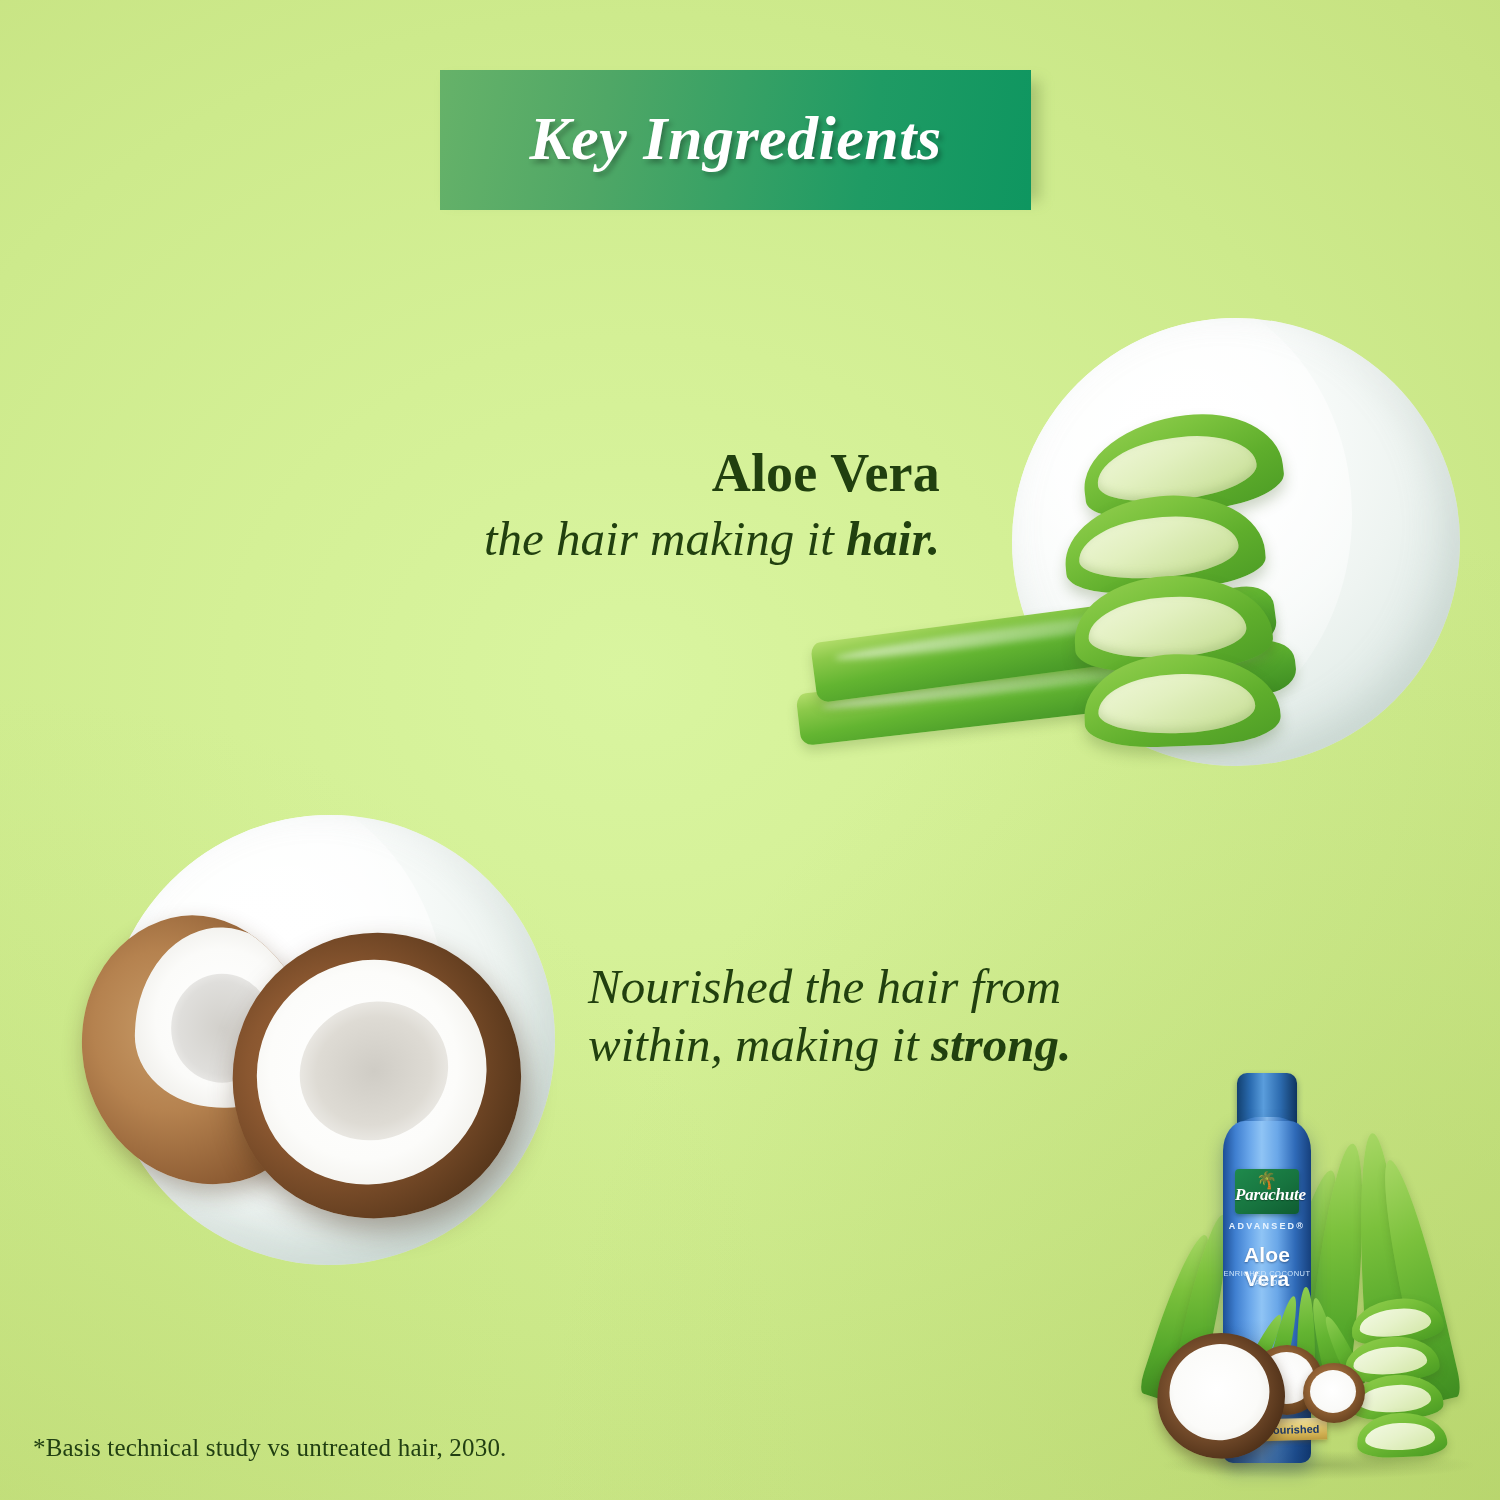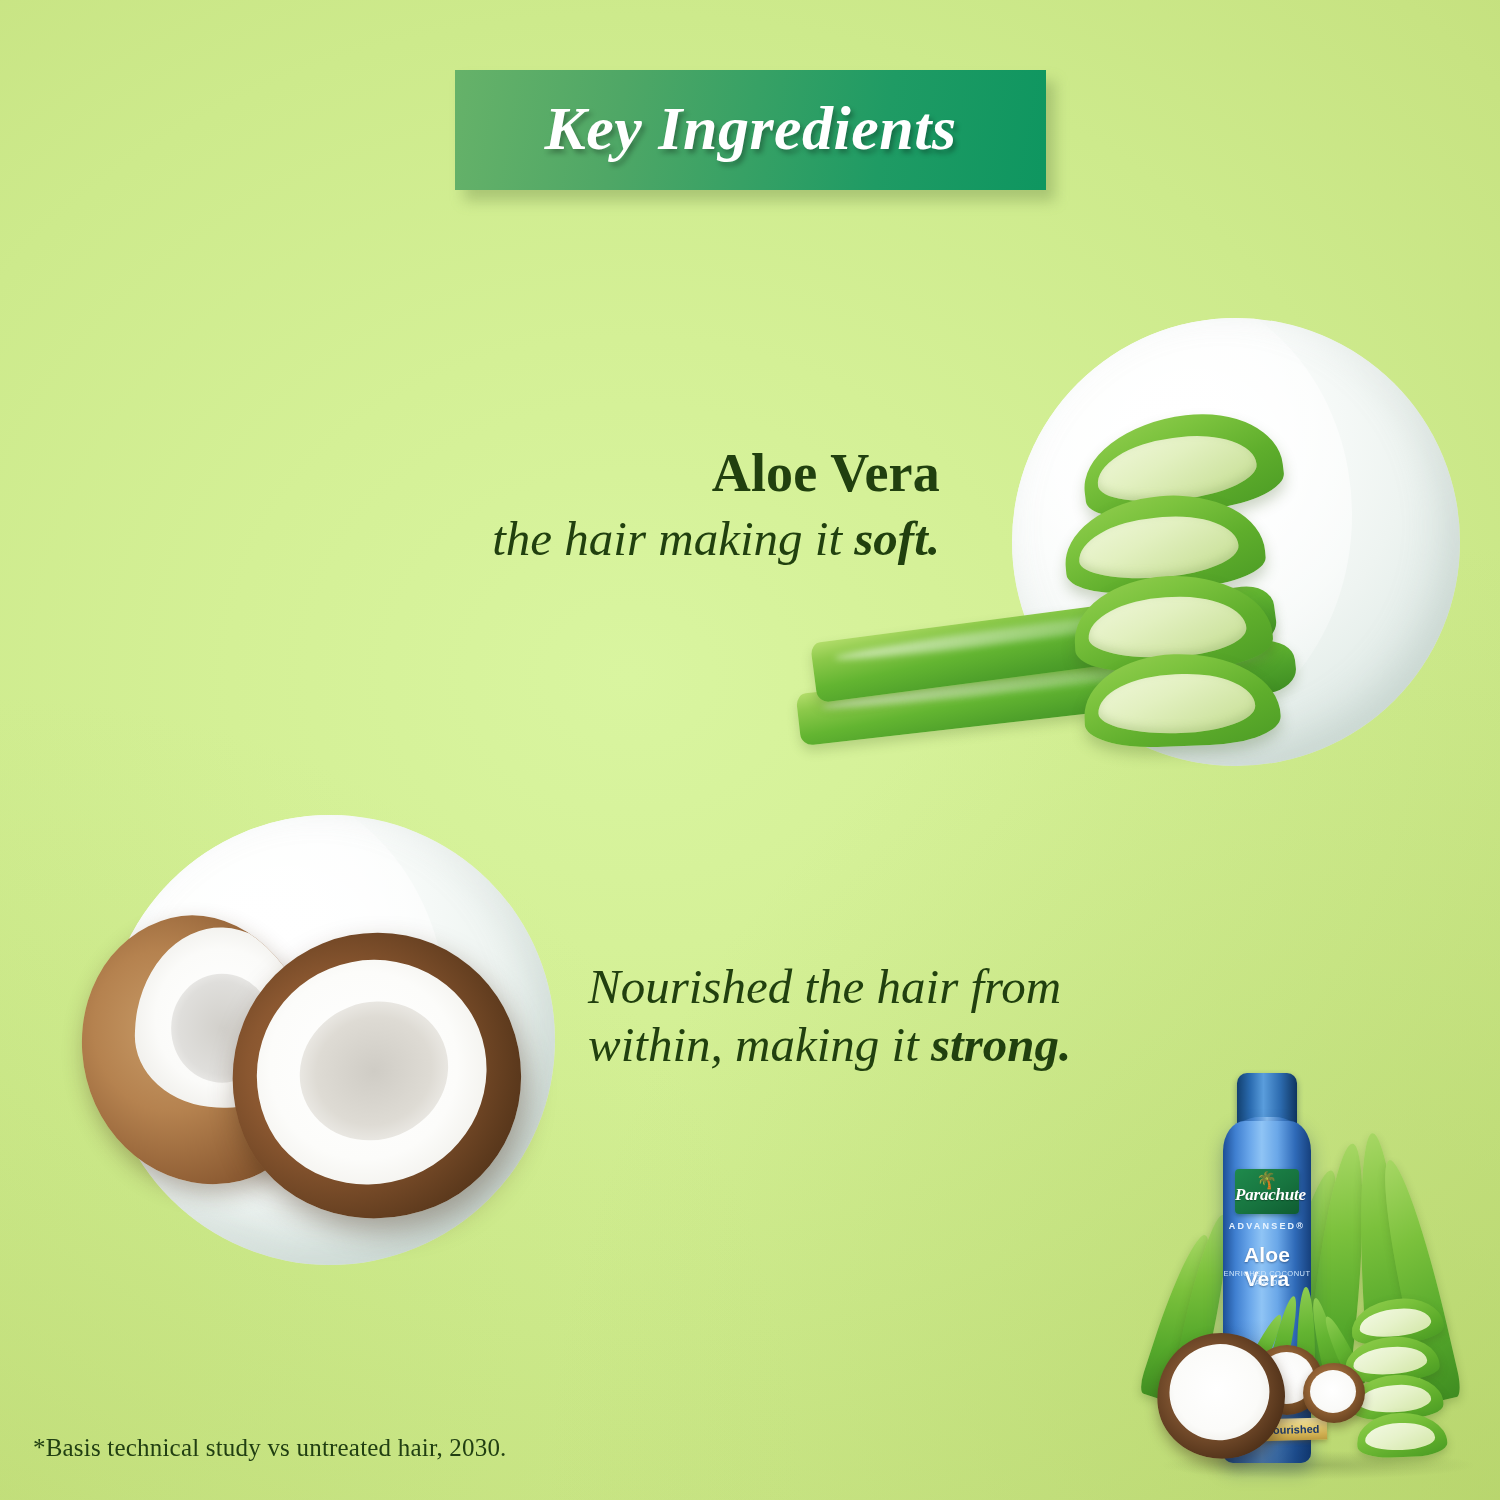--- a/index.html
+++ b/index.html
@@ -25,22 +25,22 @@
   #bg-corner {
     position:absolute; inset:0;
     background:
       radial-gradient(circle at 100% 100%, rgba(176,207,100,0.55) 0%, rgba(176,207,100,0) 45%),
       radial-gradient(circle at 0% 100%, rgba(186,216,112,0.35) 0%, rgba(186,216,112,0) 38%);
   }
 
   
   #banner-wrap {
     position:absolute;
-    left:455px; top:70px;
-    width:591px; height:120px;padding-left:48px;
+    left:440px; top:70px;
+    width:591px; height:140px;padding-left:48px;
   }
   #banner-shadow {
     position:absolute;
     left:9px; top:11px;
     width:591px; height:120px;
     background: rgba(95,120,60,0.33);
     filter: blur(7px);
   }
   #banner {
     position:absolute; inset:0;
@@ -423,21 +423,21 @@
     <div class="flesh"></div>
   </div>
   <div id="slice4" class="aloe-slice">
     <div class="flesh"></div>
   </div>
 </div>
 
 <div id="aloe-text" class="ing-text">
   <div class="ing-heading">Aloe Vera</div>
   <div class="ing-desc">
-    <div><span>the hair making it </span><b>soft.</b></div>
+    <div><span>the hair making it </span><b>hair.</b></div>
   </div>
 </div>
 
 <div id="coco-circle" class="ing-circle">
   <div class="gloss"></div>
   <div class="rimshade"></div>
 </div>
 
 <div id="coco-art">
   <div id="coco-back" class="coco"></div>

